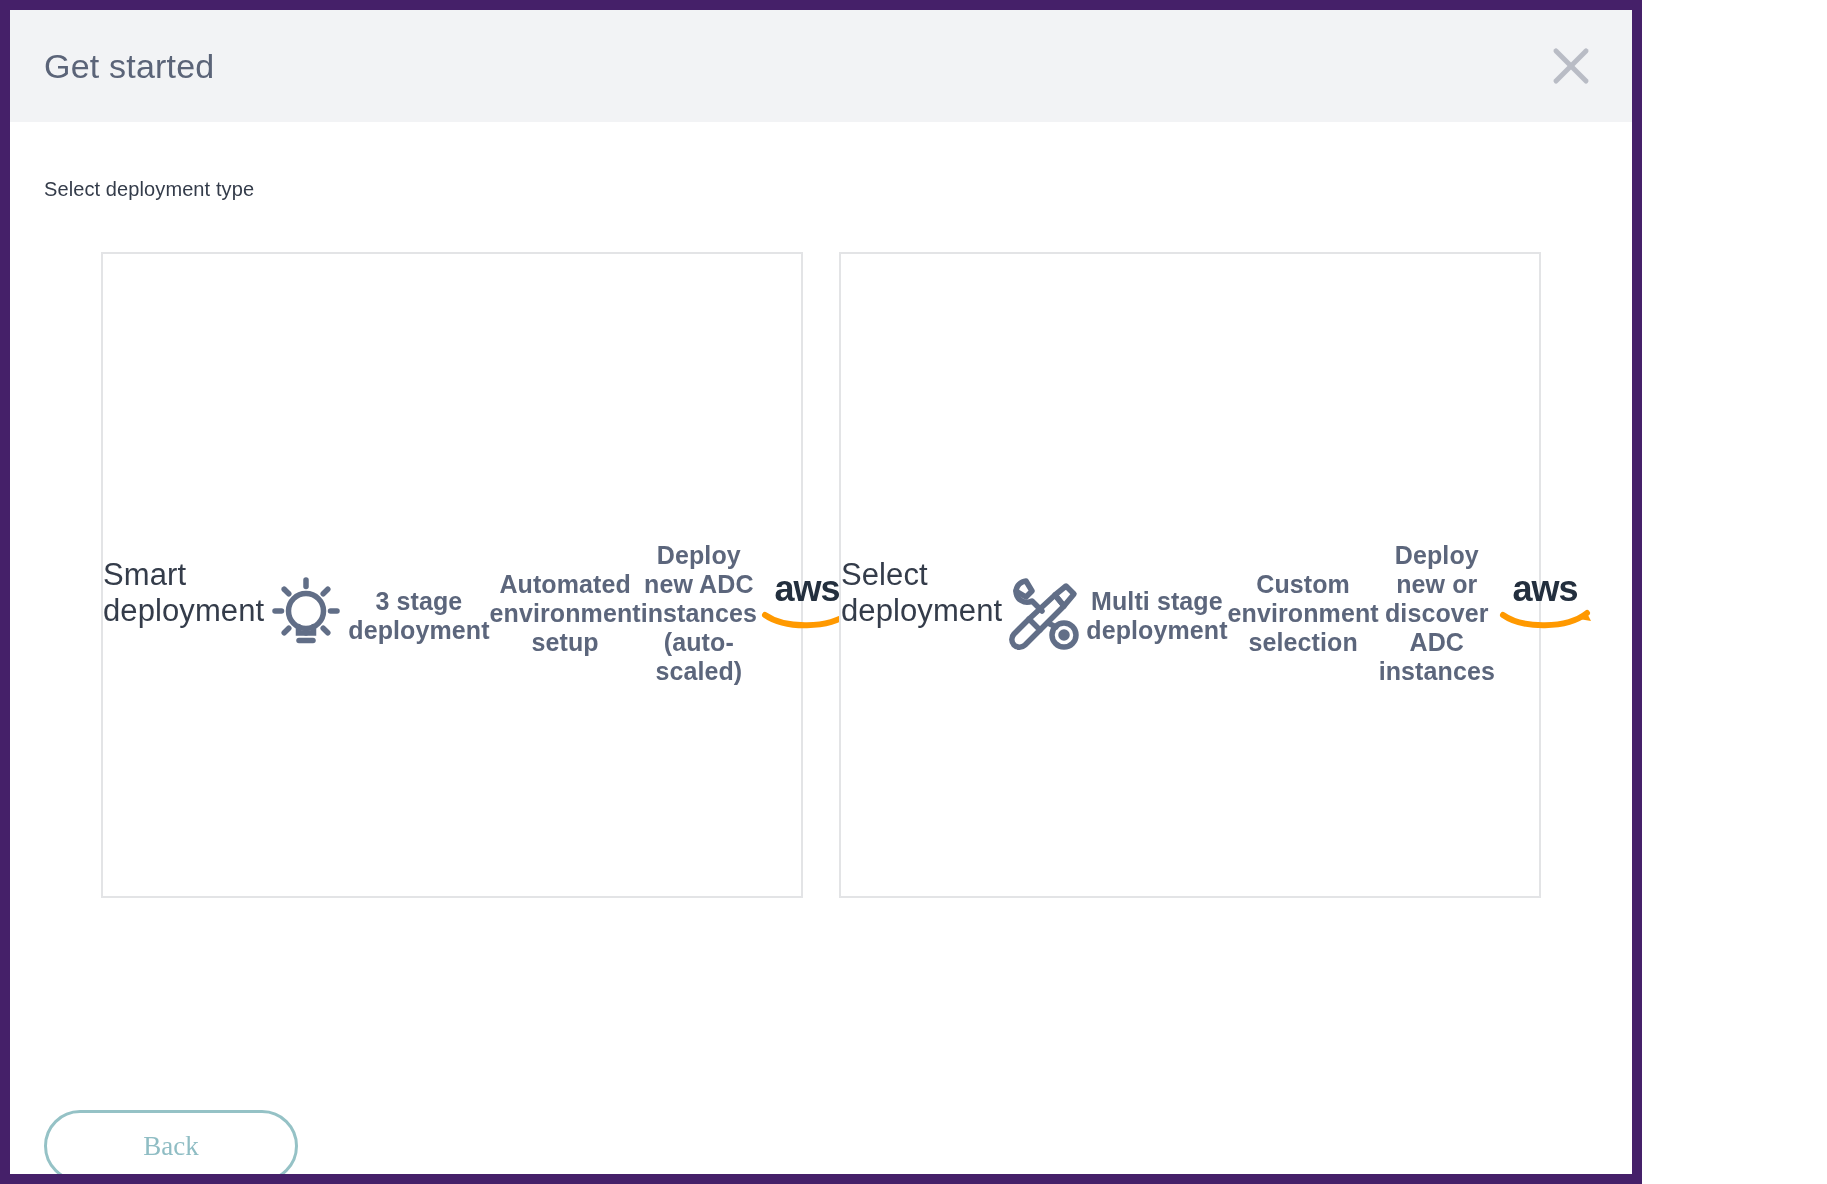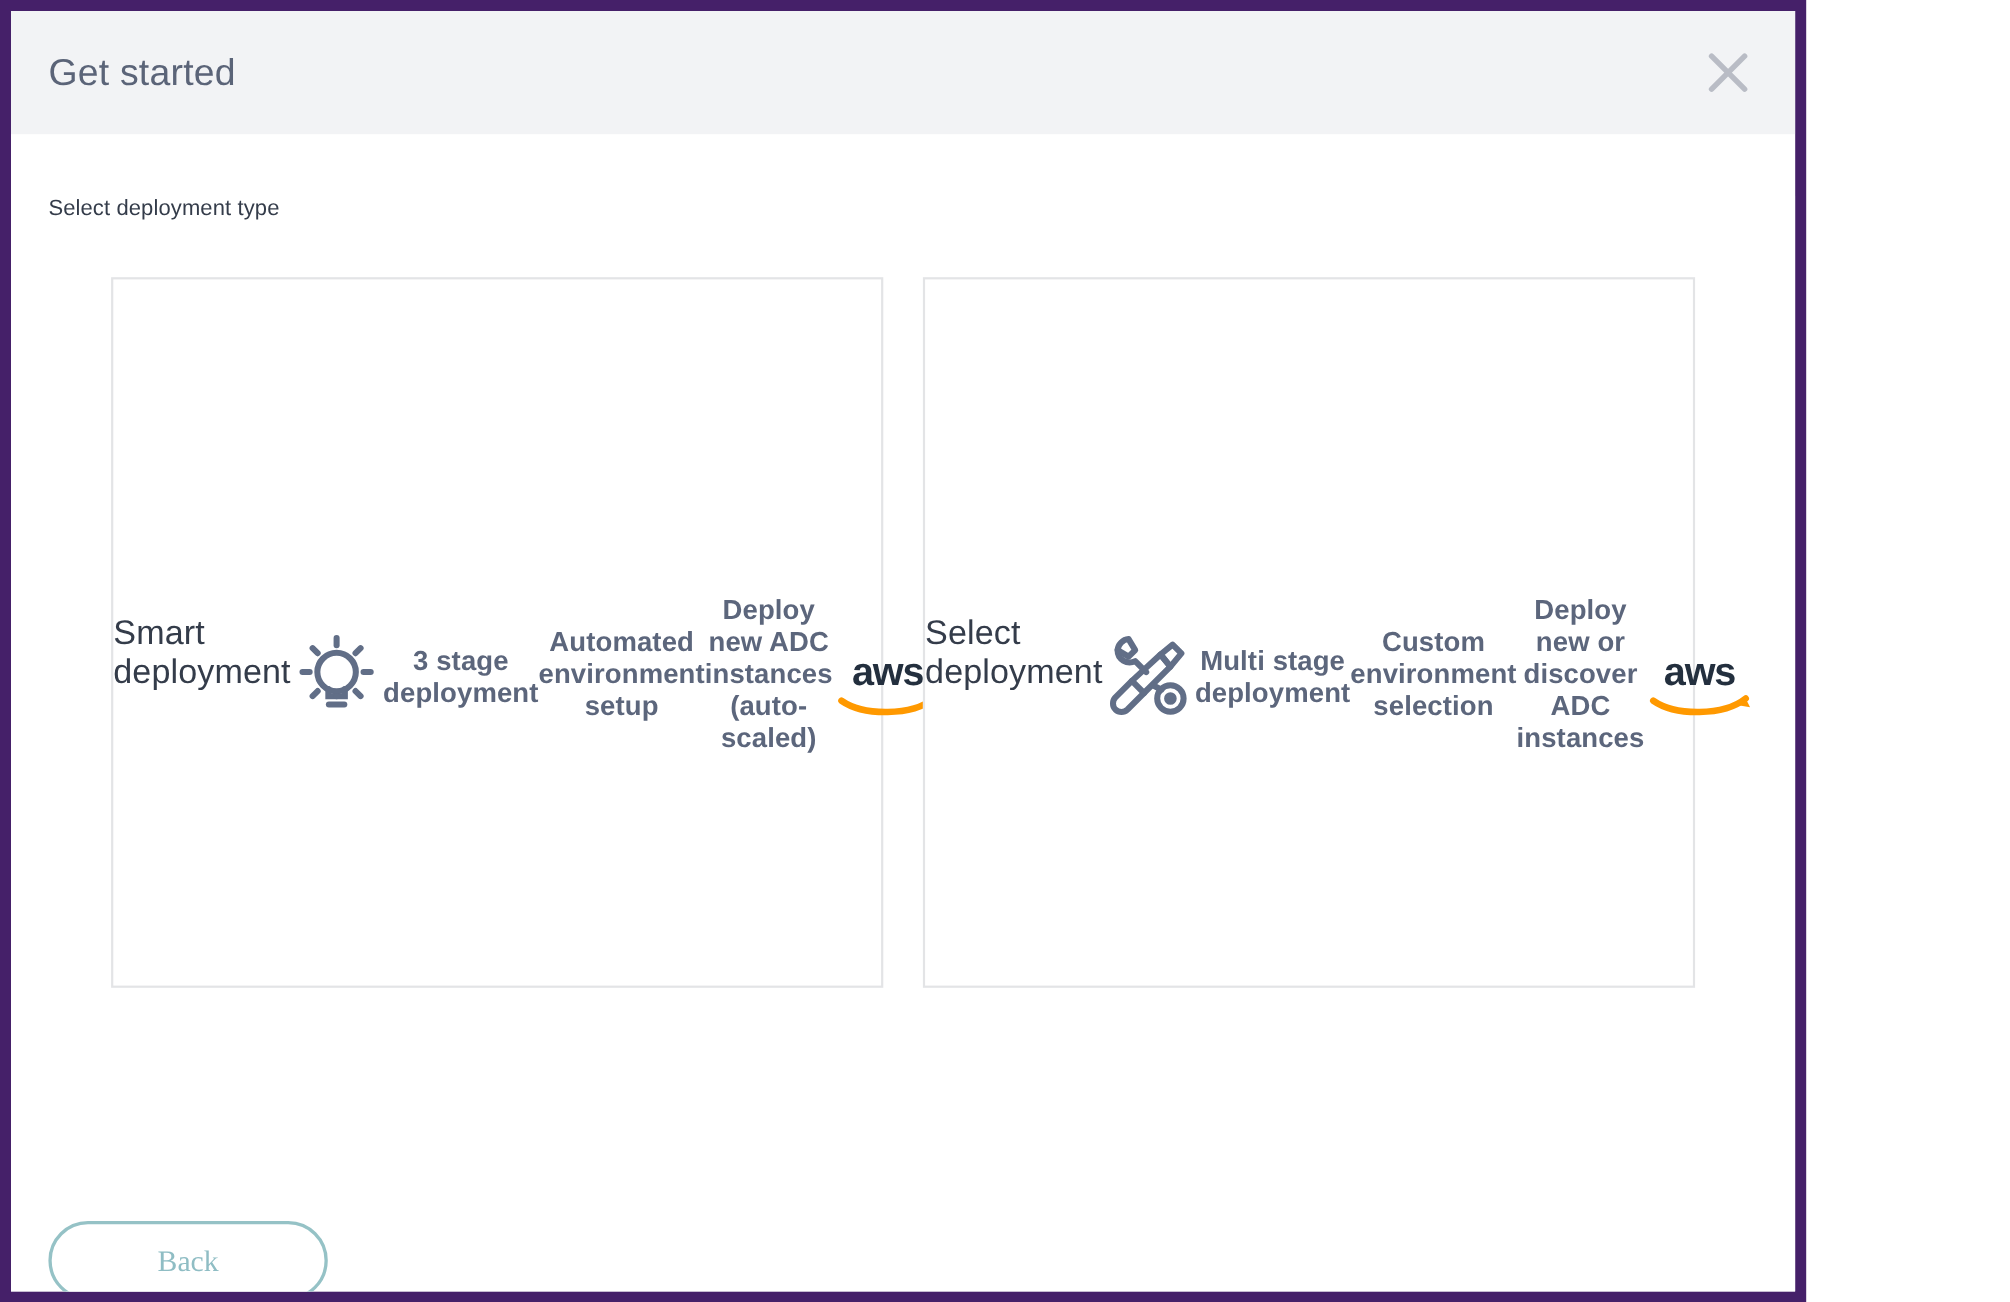--- a/index.html
+++ b/index.html
@@ -120,21 +120,21 @@
     display: flex;
     align-items: center;
     justify-content: center;
     gap: 46px;
     margin-top: 36px;
     height: 84px;
   }
 
   .provider-logo {
     display: flex;
-    align-items: flex-end;
+    align-items: flex-start;
     justify-content: center;
     height: 84px;
   }
 
   
   .dialog-footer {
     position: absolute;
     left: 34px;
     right: 34px;
     bottom: 48px;

